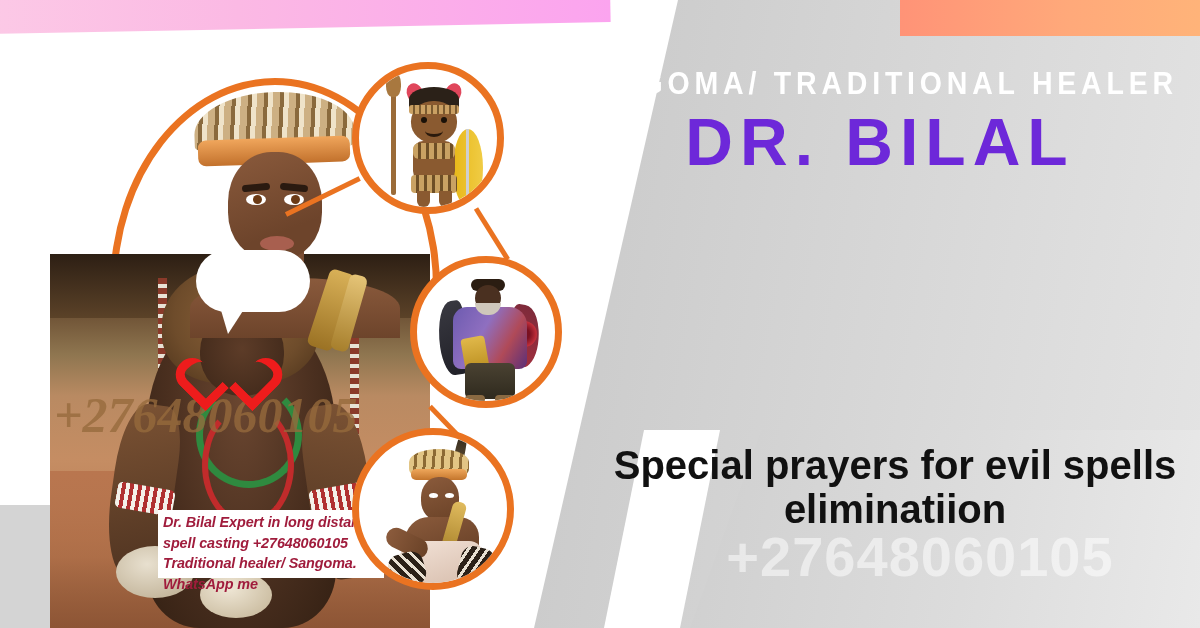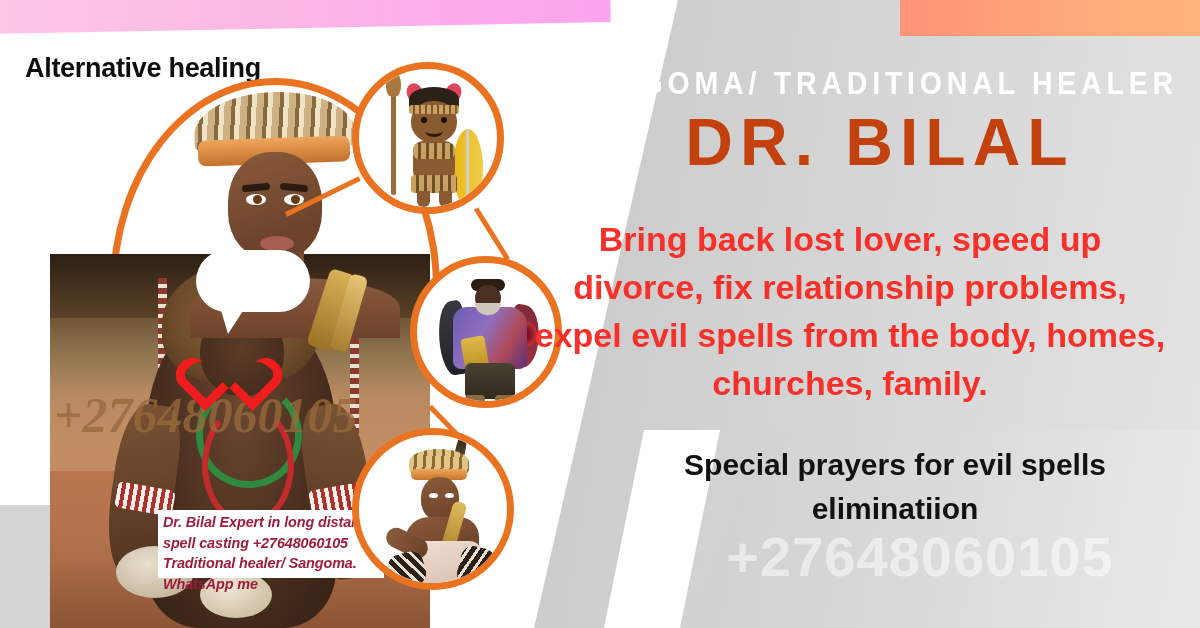--- a/index.html
+++ b/index.html
@@ -213,52 +213,51 @@
   
   .eyebrow{
     position:absolute;left:566px;top:66px;width:620px;
     font-size:31px;font-weight:bold;color:#ffffff;
     letter-spacing:5.2px;white-space:nowrap;
     font-family:"Liberation Sans Narrow","Liberation Sans",sans-serif;
     transform:scaleX(0.92);transform-origin:left center;
   }
   .doctor-name{
     position:absolute;left:560px;top:104px;width:640px;
-    font-size:66px;font-weight:bold;color:#c2410c;
+    font-size:66px;font-weight:bold;color:#6d28d9;
     letter-spacing:7px;text-align:center;white-space:nowrap;
   }
   .headline{
     position:absolute;left:530px;top:215px;width:640px;
     font-size:34px;font-weight:bold;color:#f8302a;
     line-height:48px;text-align:center;
   }
   .subline{
     position:absolute;left:610px;top:443px;width:570px;
-    font-size:30px;font-weight:bold;color:#111111;
+    font-size:40px;font-weight:bold;color:#111111;
     line-height:44px;text-align:center;
   }
   .watermark{
     position:absolute;left:640px;top:524px;width:560px;
     font-size:56px;font-weight:bold;color:rgba(255,255,255,0.52);
     text-align:center;letter-spacing:1px;white-space:nowrap;
   }
 </style>
 </head>
 <body>
 
 <div id="poster">
 
   <div class="gray-panel"></div>
   <div class="gray-lower-right"></div>
   <div class="white-wedge"></div>
   <div class="gray-bottom-left"></div>
   <div class="pink-bar"></div>
   <div class="orange-bar"></div>
 
-  <div class="alt-heading">Alternative healing</div>
 
   <div class="oval-big"></div>
 
   <div class="photo">
     <div class="sky"></div>
     <div class="hut"></div>
     <div class="ground"></div>
     <div class="beadL"></div>
     <div class="beadR"></div>
     <div class="torso"></div>
@@ -350,17 +349,16 @@
     <div class="f3-sash"></div>
     <div class="f3-wrap"></div>
     <div class="f3-armL"></div>
     <div class="f3-legR"></div>
     <div class="f3-furL"></div>
     <div class="f3-furR"></div>
   </div>
 
   <div class="eyebrow">SANGOMA/ TRADITIONAL HEALER</div>
   <div class="doctor-name">DR. BILAL</div>
-  <div class="headline">Bring back lost lover, speed up divorce, fix relationship problems, expel evil spells from the body, homes, churches, family.</div>
   <div class="subline">Special prayers for  evil spells eliminatiion</div>
   <div class="watermark">+27648060105</div>
 
 </div>
 
 </body></html>

